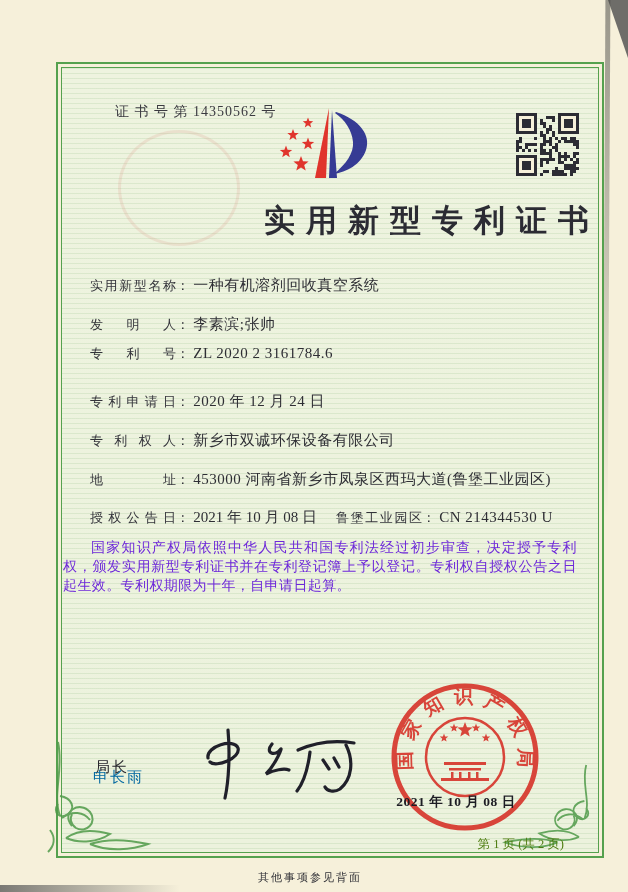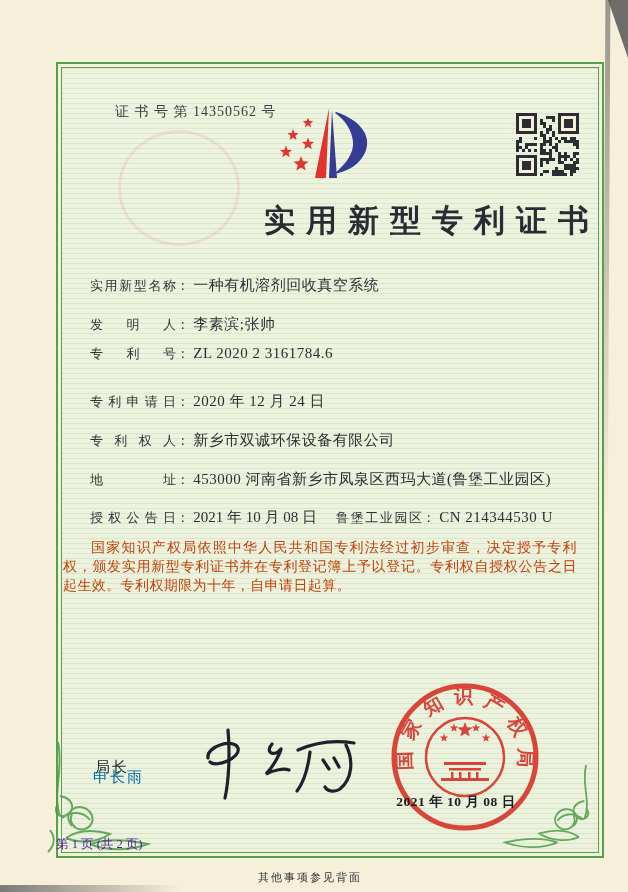--- a/index.html
+++ b/index.html
@@ -30,30 +30,30 @@
   
   .fields{position:absolute;left:90px;top:274px;width:470px;font-size:15px;}
   .field-row{position:absolute;left:0;white-space:nowrap;}
   .field-label{display:inline-block;width:86px;font-size:13px;color:#33333a;
     text-align:justify;text-align-last:justify;vertical-align:baseline;}
   .field-colon{font-size:13.5px;color:#33333a;}
   .field-value{font-size:15px;letter-spacing:.5px;color:#2e2e34;}
   .fv-fixed{display:inline-block;width:139px;letter-spacing:0;}
   
   .body-text{position:absolute;left:63px;top:538px;width:514px;font-size:14px;
-    line-height:19px;letter-spacing:.4px;color:#c2410c;text-align:justify;}
+    line-height:19px;letter-spacing:.4px;color:#6d28d9;text-align:justify;}
   .body-text p{margin:0;text-indent:2em;}
   
   .director-title{position:absolute;left:95px;top:758px;font-size:15px;letter-spacing:2px;color:#26262c;}
   .director-name{position:absolute;left:93px;top:768px;font-size:15px;letter-spacing:2px;color:#0369a1;font-family:Liberation Mono, monospace;}
   .signature{position:absolute;left:188px;top:722px;width:168px;height:82px;}
   .seal{position:absolute;left:388px;top:680px;width:154px;height:154px;opacity:.93;}
   .seal-date{position:absolute;left:375px;top:793px;width:162px;text-align:center;
     font-size:13.5px;letter-spacing:.5px;color:#1d1d24;font-weight:bold;}
-  .page-info{position:absolute;left:56px;width:508px;top:836px;text-align:left;font-size:12.5px;color:#4c1d95;}
+  .page-info{position:absolute;left:56px;width:508px;top:836px;text-align:right;font-size:12.5px;color:#4d7c0f;}
   .back-note{position:absolute;left:56px;width:508px;top:870px;text-align:center;font-size:11px;letter-spacing:2px;color:#2f2f35;}
   .ornament{position:absolute;pointer-events:none;}
   .orn-left{left:36px;top:740px;width:120px;height:116px;}
   .orn-right{left:498px;top:746px;width:108px;height:110px;transform:scaleX(-1);}
 </style>
 </head>
 <body>
 
 <div class="canvas">
 

